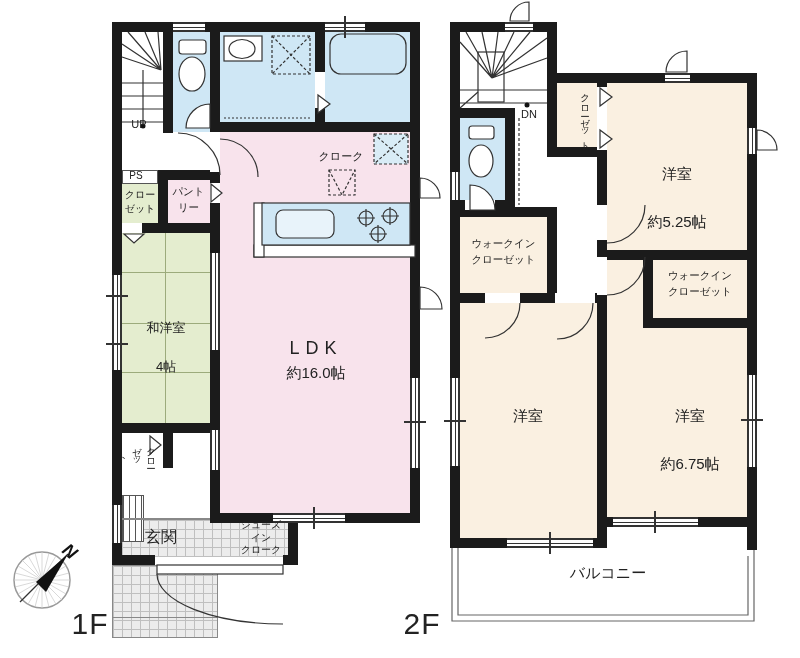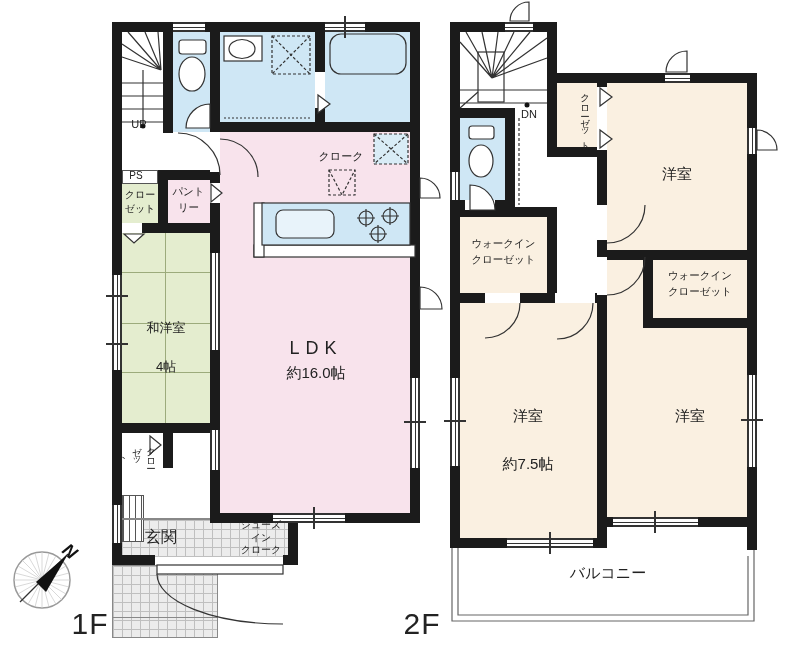--- a/index.html
+++ b/index.html
@@ -262,31 +262,32 @@
         <g stroke="#666">
           <path d="M452,548 V621 H754 V550 M458,548 V615 H748 V556"></path>
         </g>
       </g>
     </svg>
 
     <div class="lbl" style="left:514px;top:107px;width:30px;font-size:11px">DN</div>
     <div class="lbl vtext" style="left:565px;top:86px;width:26px;height:62px;font-size:9.5px;letter-spacing:1px">クローゼット</div>
     <div class="lbl" style="left:617px;top:138px;width:120px;font-size:15px;line-height:1.6">
       <span style="display:block">洋室</span>
+      <span style="display:block">約5.25帖</span>
     </div>
     <div class="lbl" style="left:461px;top:236px;width:85px;font-size:10.5px;line-height:1.5">ウォークイン
 クローゼット</div>
     <div class="lbl" style="left:654px;top:268px;width:92px;font-size:10.5px;line-height:1.5">ウォークイン
 クローゼット</div>
     <div class="lbl" style="left:468px;top:380px;width:120px;font-size:15px;line-height:1.6">
       <span style="display:block">洋室</span>
-      <span style="display:block">約7.5帖</span>
     </div>
     <div class="lbl" style="left:630px;top:380px;width:120px;font-size:15px;line-height:1.6">
       <span style="display:block">洋室</span>
+      <span style="display:block">約6.75帖</span>
     </div>
     <div class="lbl" style="left:553px;top:563px;width:110px;font-size:15px">バルコニー</div>
     <div class="lbl floorlbl" style="left:394px;top:604px;width:56px">2F</div>
   </div>
 
   <svg class="abs" style="left:4px;top:540px" width="90" height="90" viewBox="0 0 90 90">
     <circle cx="38" cy="40" r="28" fill="#fff" stroke="#999" stroke-width="1.5"></circle>
     <g stroke="#c8c8c8" stroke-width="0.7">
       <path d="M10,40 H66 M11,33 L65,47 M14,26 L62,54 M18.2,20.2 L57.8,59.8 M24,15.8 L52,64.2 M31,13 L45,67 M38,12 V68 M45,13 L31,67 M52,15.8 L24,64.2 M57.8,20.2 L18.2,59.8 M62,26 L14,54 M65,33 L11,47"></path>
     </g>

